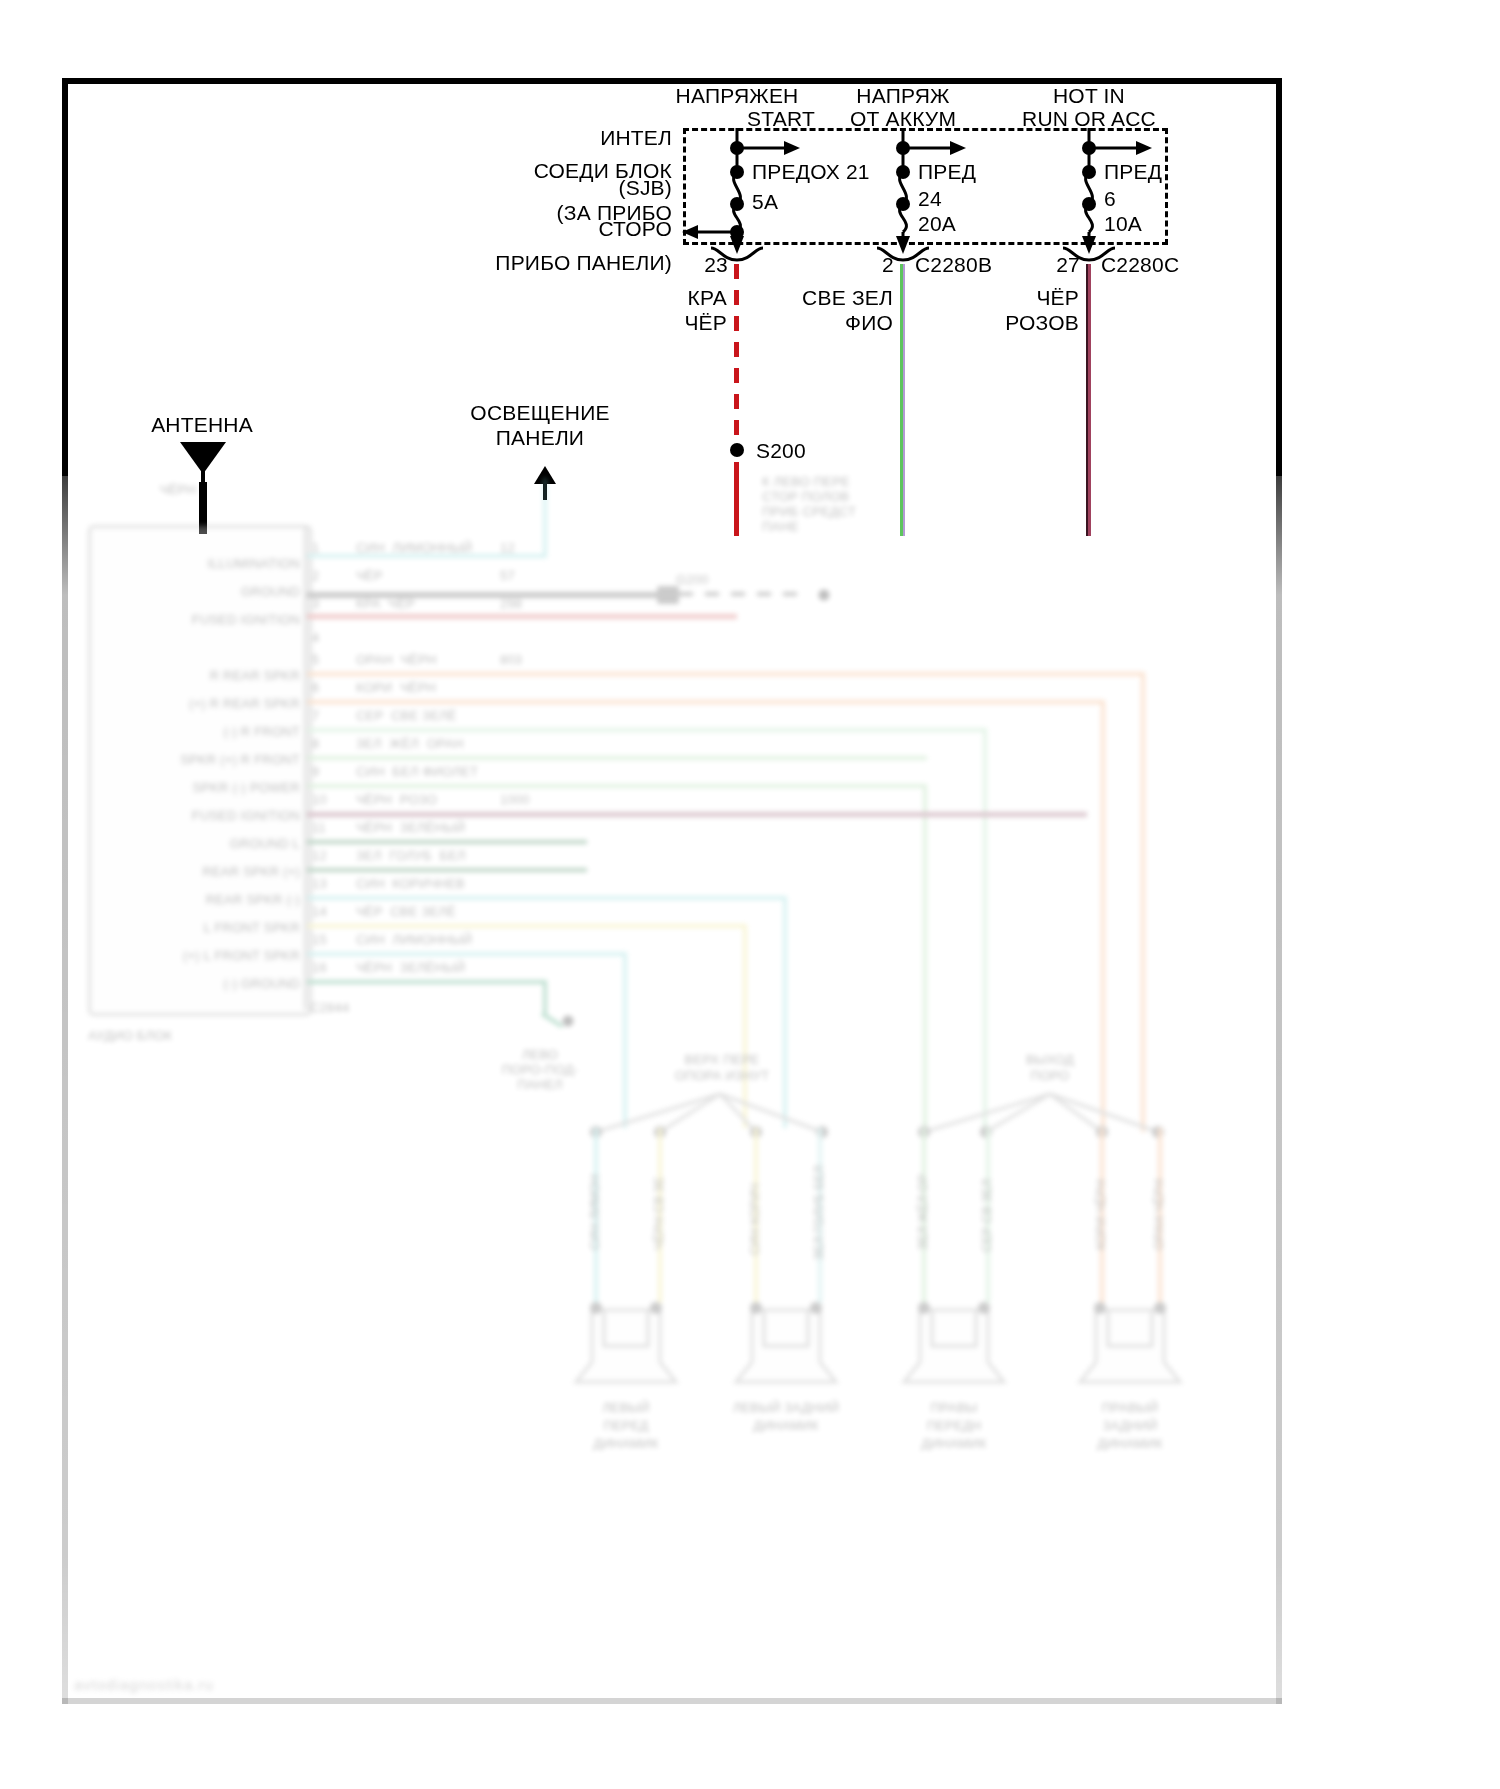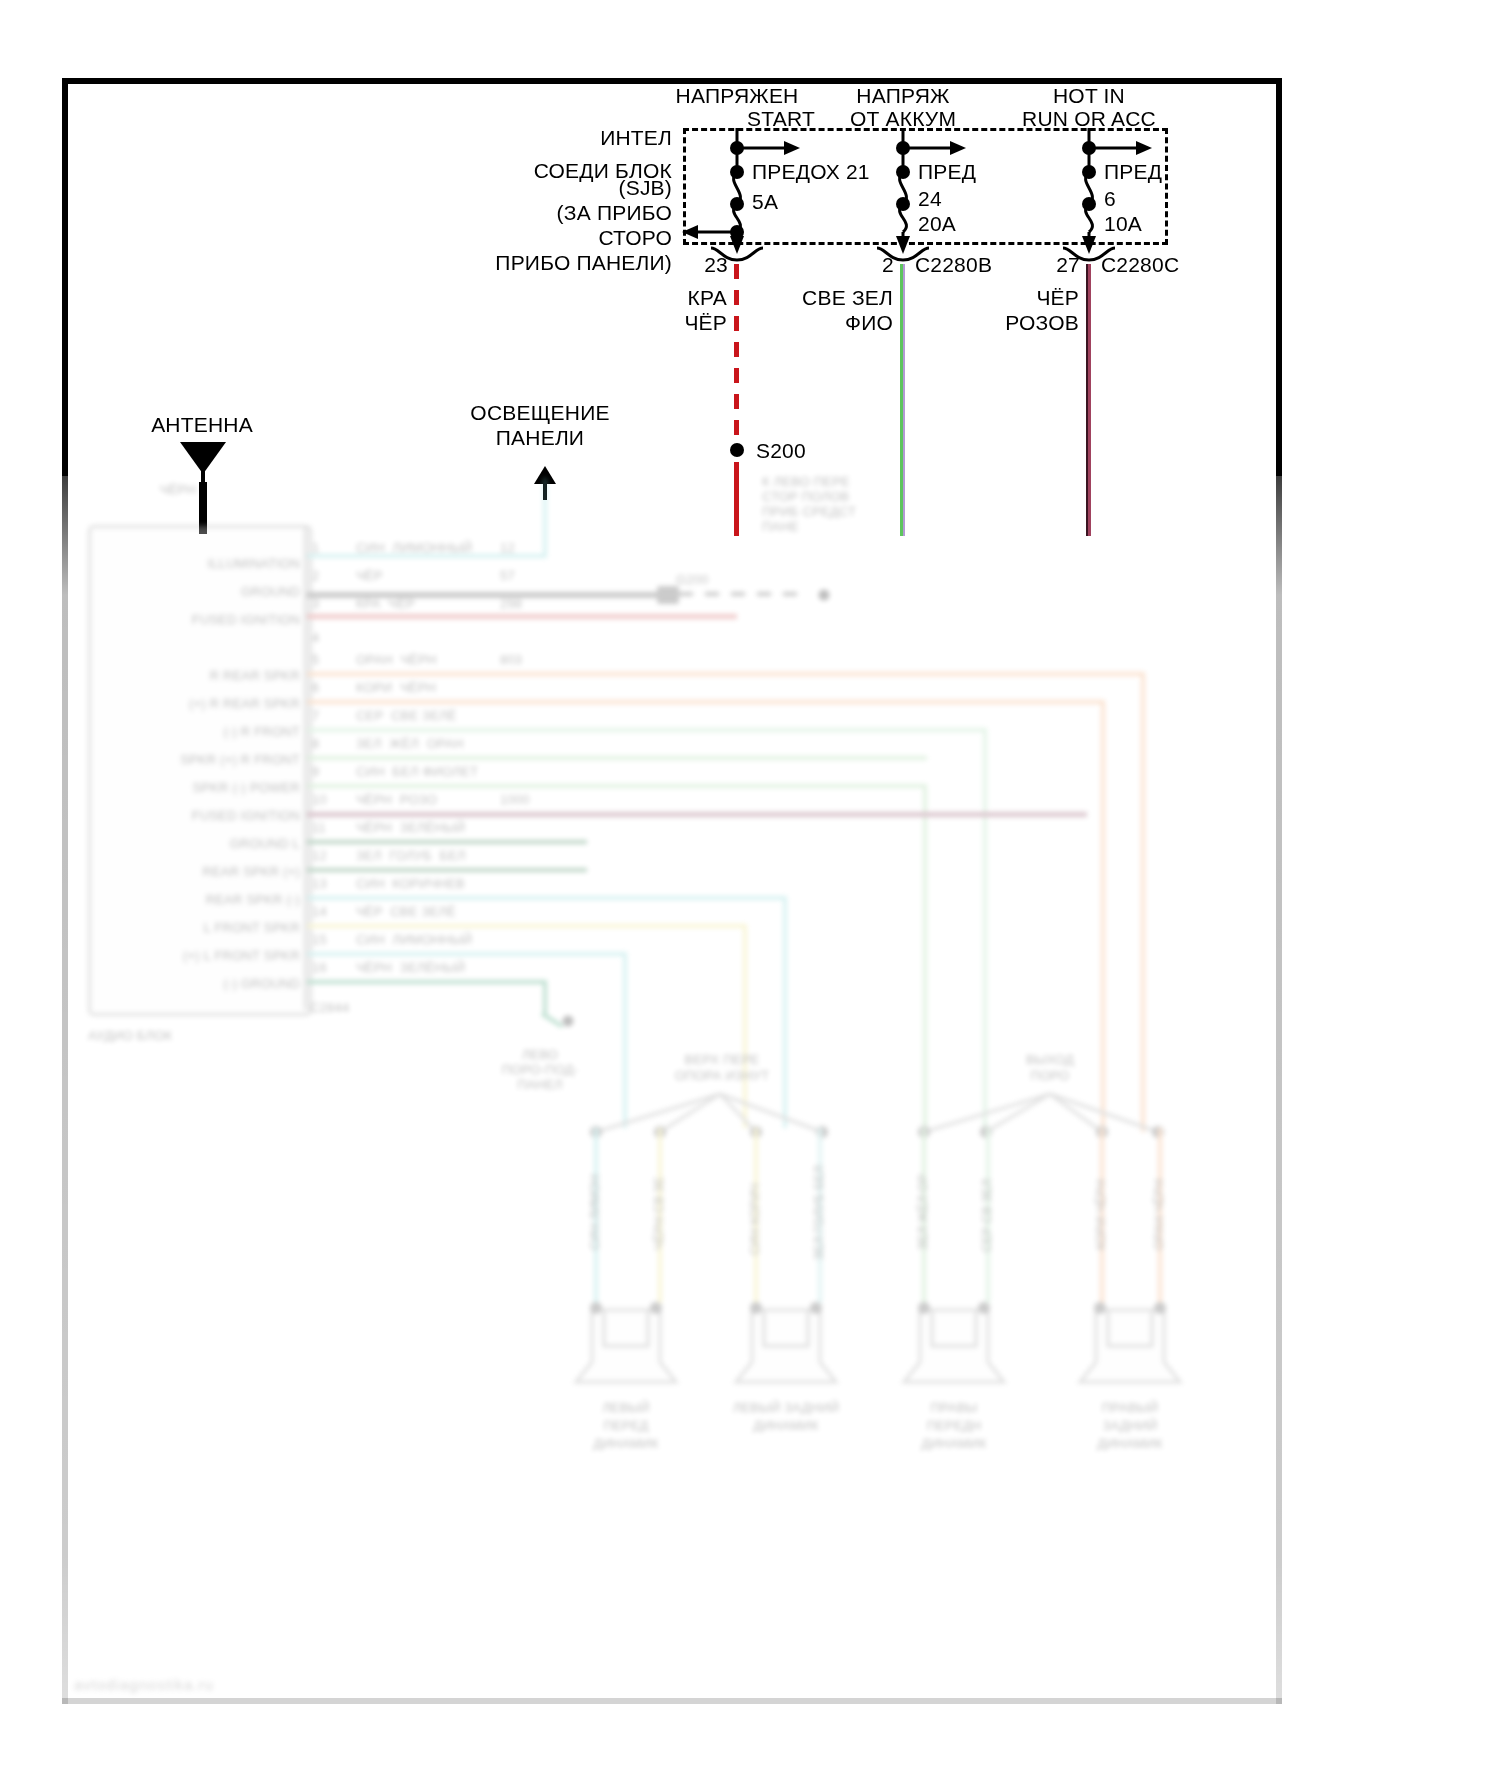--- a/index.html
+++ b/index.html
@@ -144,21 +144,21 @@
 
     <div class="lbl c" style="left:1089px; top:83px;text-align:right;">HOT IN</div>
     <div class="lbl c" style="left:1089px; top:106px;">RUN OR ACC</div>
 
     <div id="sjb-box"></div>
 
     <div class="lbl r" style="left:672px; top:125px;">ИНТЕЛ</div>
     <div class="lbl r" style="left:672px; top:158px;">СОЕДИ БЛОК</div>
     <div class="lbl r" style="left:672px; top:175px;">(SJB)</div>
     <div class="lbl r" style="left:672px; top:200px;">(ЗА ПРИБО</div>
-    <div class="lbl r" style="left:672px; top:225px;">СТОРО</div>
+    <div class="lbl r" style="left:672px; top:216px;">СТОРО</div>
     <div class="lbl r" style="left:672px; top:250px;">ПРИБО ПАНЕЛИ)</div>
 
     <svg style="position:absolute; left:676px; top:118px;" width="200" height="150">
 
       <line x1="61" y1="10" x2="61" y2="30" stroke="#000" stroke-width="3"></line>
 
       <line x1="61" y1="30" x2="108" y2="30" stroke="#000" stroke-width="3"></line>
       <polygon points="108,23 124,30 108,37" fill="#000"></polygon>
 
       <line x1="61" y1="30" x2="61" y2="54" stroke="#000" stroke-width="3"></line>

